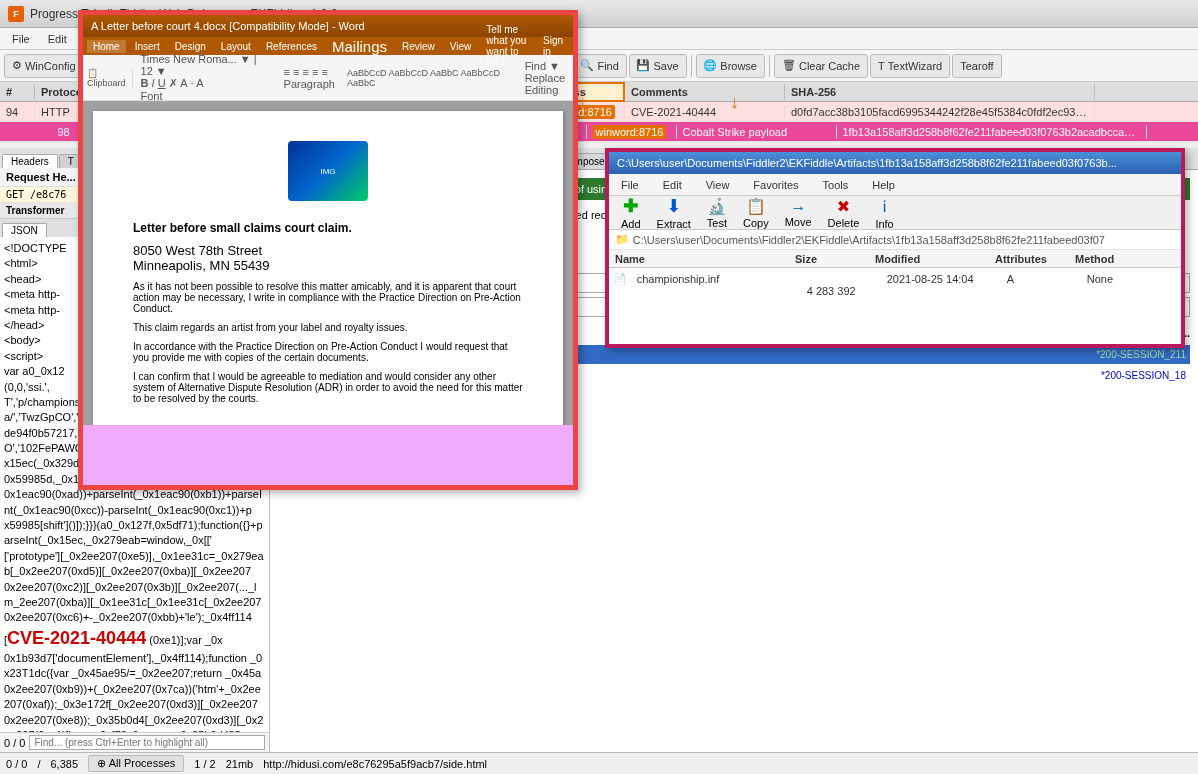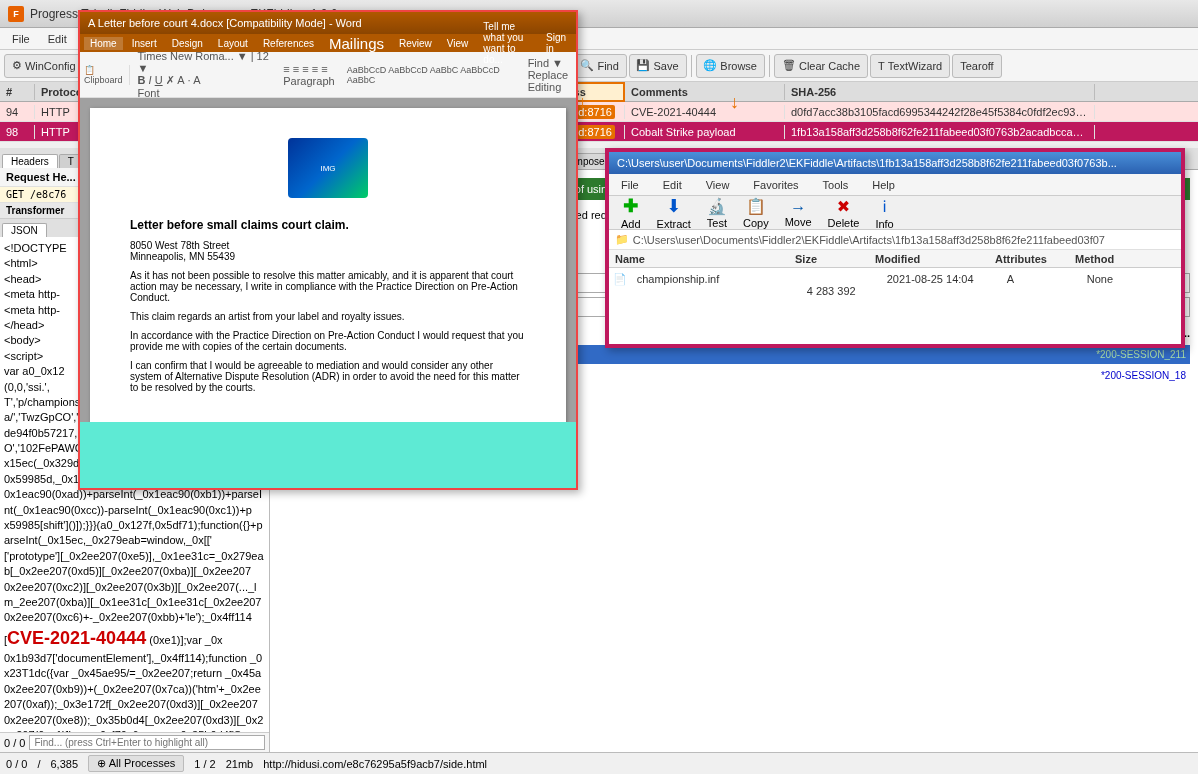--- a/index.html
+++ b/index.html
@@ -75,21 +75,21 @@
     }
 
     
     .session-row {
       display: flex;
       align-items: center;
       height: 20px;
       border-bottom: 1px solid #e0e0e0;
       cursor: pointer;
     }
-    .session-row.selected { background: #be185d; color: white; }
+    .session-row.selected { background: #ec4899; color: white; justify-content: center; }
     .session-row.selected .cell { color: white; }
     .cell {
       padding: 1px 6px;
       border-right: 1px solid #e0e0e0;
       overflow: hidden;
       white-space: nowrap;
       text-overflow: ellipsis;
       color: #333;
     }
 
@@ -108,22 +108,22 @@
       right: 0;
     }
 
     
     #word-doc {
       position: absolute;
       left: 80px;
       top: 0;
       width: 500px;
       height: 480px;
-      background: #5eead4;
-      border: 2px solid #ef4444;
+      background: #f0abfc;
+      border: 5px solid #ef4444;
       box-shadow: 3px 3px 8px rgba(0,0,0,0.3);
       z-index: 10;
     }
     #word-title-bar {
       background: linear-gradient(to bottom, #b05800, #8b4500);
       height: 22px;
       display: flex;
       align-items: center;
       padding: 0 8px;
       color: white;
@@ -674,21 +674,21 @@
       <div>Replace</div>
       <div>Editing</div>
     </div>
   </div>
   <div style="flex: 1; background: #a0a0a0; padding: 10px; overflow: auto; height: 324px;">
     <div style="background: white; padding: 30px 40px; min-height: 340px; box-shadow: 1px 1px 4px rgba(0,0,0,0.3);">
       <div style="text-align: center; margin-bottom: 20px;">
         <div style="width: 80px; height: 60px; background: linear-gradient(135deg, #003399 0%, #0066cc 50%, #00cc66 100%); margin: 0 auto; border-radius: 4px; display: flex; align-items: center; justify-content: center; color: white; font-size: 8px;">IMG</div>
       </div>
       <h3 style="font-size: 12px; margin-bottom: 8px;">Letter before small claims court claim.</h3>
-      <p style="font-size: 10px; margin-bottom: 8px;">8050 West 78th Street<br>Minneapolis, MN 55439</p>
+      <p style="font-size: 13px; margin-bottom: 8px;">8050 West 78th Street<br>Minneapolis, MN 55439</p>
       <p style="font-size: 10px; margin-bottom: 8px;">As it has not been possible to resolve this matter amicably, and it is apparent that court action may be necessary, I write in compliance with the Practice Direction on Pre-Action Conduct.</p>
       <p style="font-size: 10px; margin-bottom: 8px;">This claim regards an artist from your label and royalty issues.</p>
       <p style="font-size: 10px; margin-bottom: 8px;">In accordance with the Practice Direction on Pre-Action Conduct I would request that you provide me with copies of the certain documents.</p>
       <p style="font-size: 10px;">I can confirm that I would be agreeable to mediation and would consider any other system of Alternative Dispute Resolution (ADR) in order to avoid the need for this matter to be resolved by the courts.</p>
     </div>
   </div>
 </div>
 
 <div id="file-manager" style="top: 148px; left: 605px;">
   <div id="file-manager-title">

